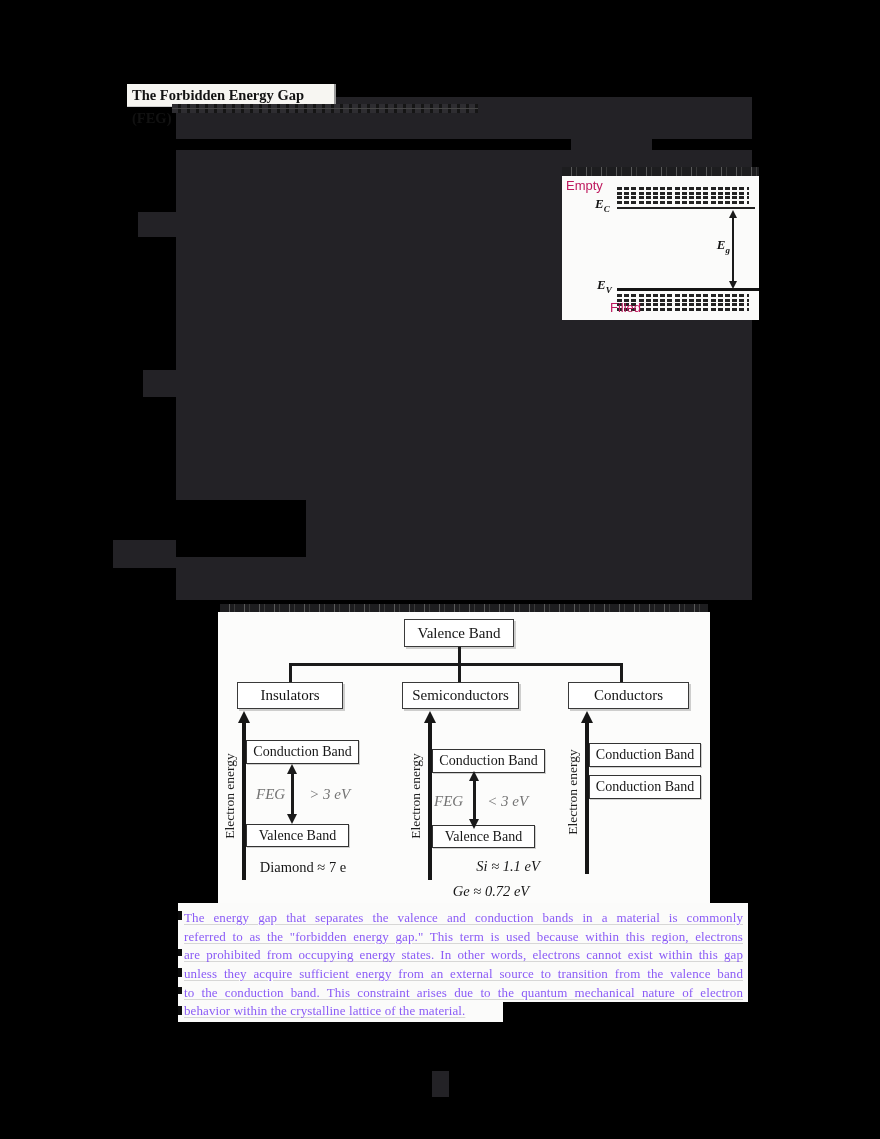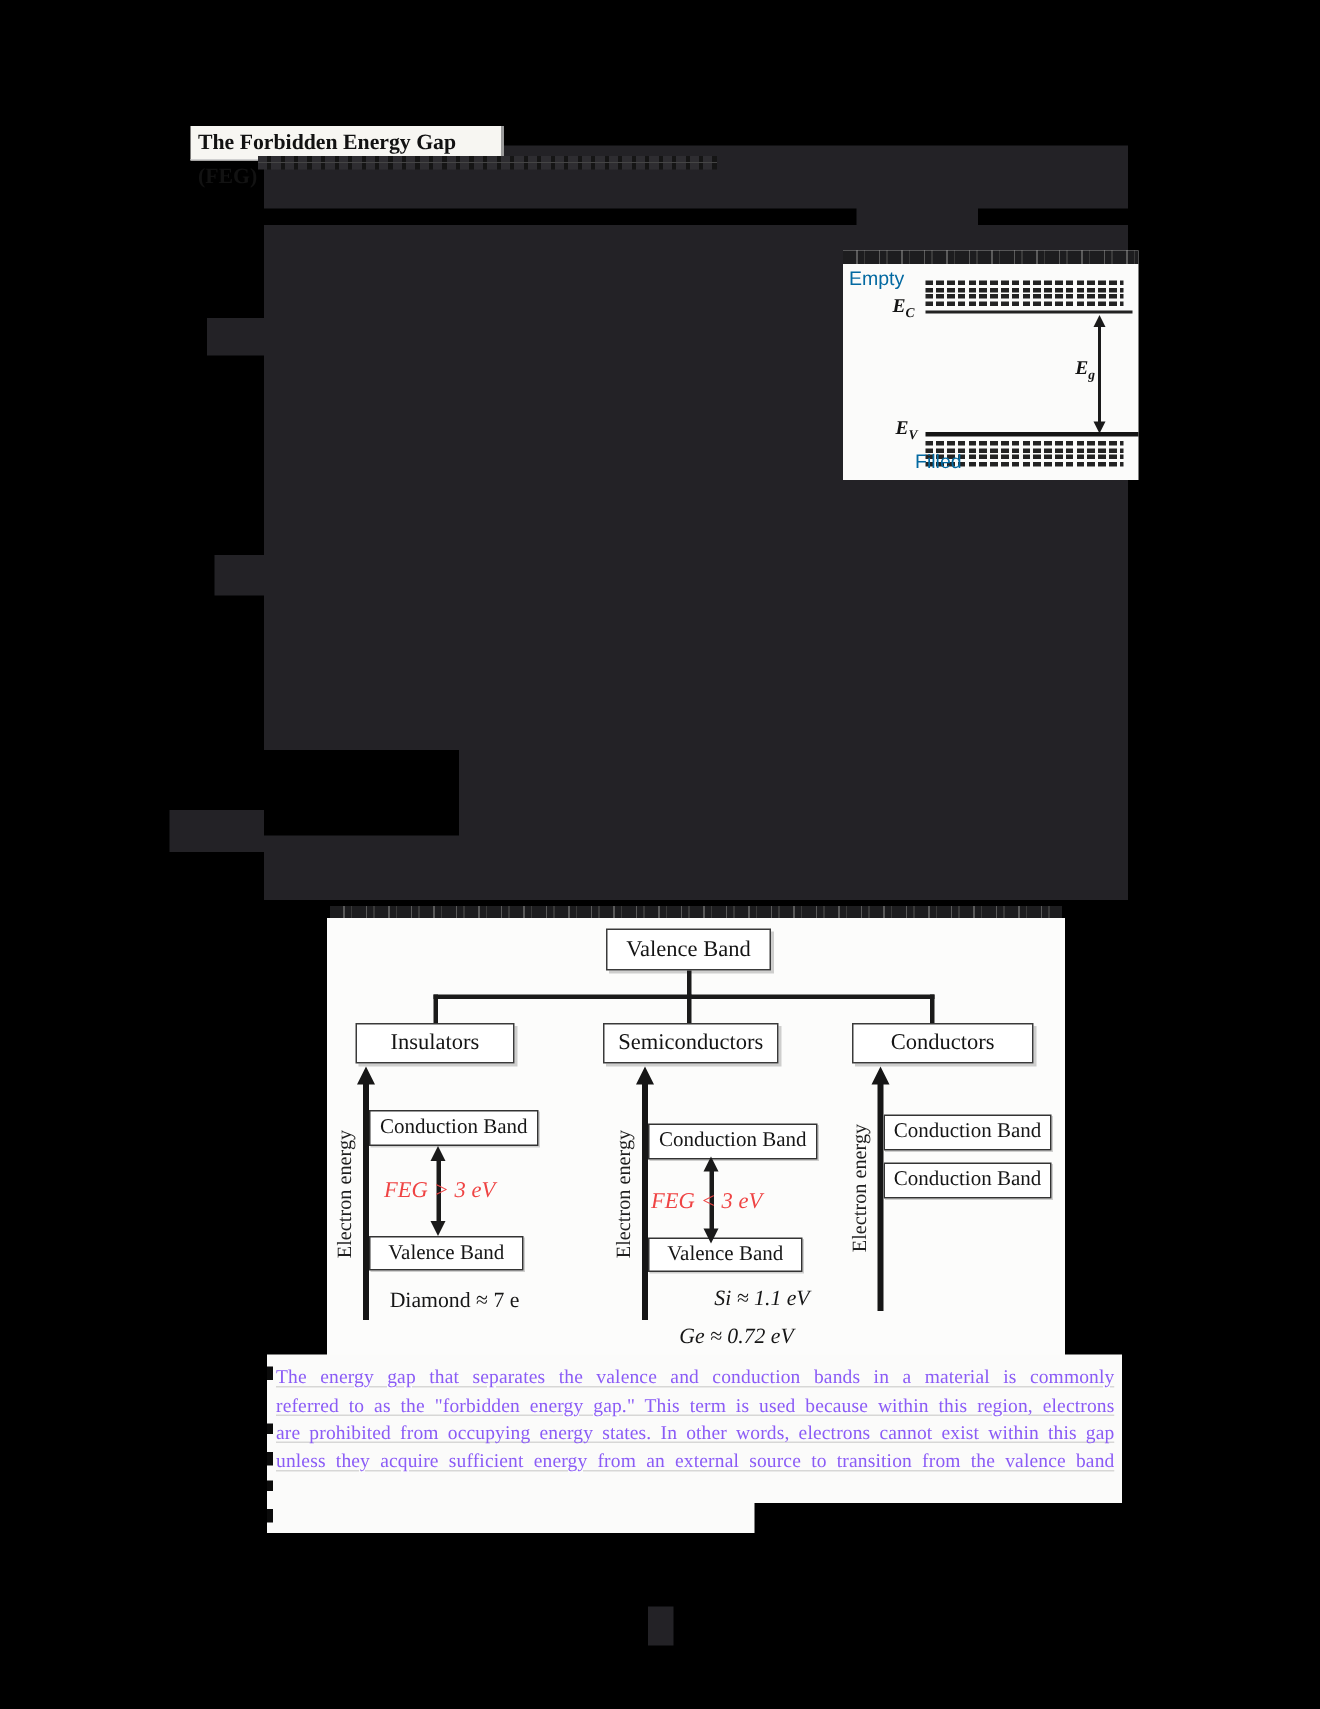--- a/index.html
+++ b/index.html
@@ -20,21 +20,21 @@
 
   
   .title-box { position:absolute; left:127px; top:84px; width:209px; height:23px;
     background:#f7f6f2; color:#121212; font-weight:bold; font-size:14.5px; line-height:23px;
     padding-left:5px; box-sizing:border-box; border-right:2px solid #9a9a9a; border-bottom:1px solid #cfcfcf; }
 
   
   .panel { position:absolute; background:#fbfbfa; }
 
   
-  .bd-label-sans { position:absolute; font-family:"Liberation Sans", sans-serif; font-size:13px; color:#0369a1; }
+  .bd-label-sans { position:absolute; font-family:"Liberation Sans", sans-serif; font-size:13px; color:#be185d; }
   .elabel { position:absolute; font-size:13px; color:#141414; font-weight:bold; font-style:italic; }
   .elabel sub { font-size:9px; font-style:italic; }
   .dashrow { height:3px; margin-bottom:1.7px;
     background: repeating-linear-gradient(90deg,#232323 0 5px, rgba(0,0,0,0) 5px 7.2px); }
   .hline { position:absolute; background:#222; }
 
   
   .vshaft { position:absolute; background:#1a1a1a; }
   .ah { position:absolute; width:0; height:0; }
   .ah.up   { border-left:5px solid transparent; border-right:5px solid transparent; border-bottom:10px solid #1a1a1a; }
@@ -46,21 +46,21 @@
   
   .fc-box { position:absolute; background:#fff; border:1.5px solid #3a3a3a; box-sizing:border-box;
     display:flex; align-items:center; justify-content:center; font-size:15px; color:#141414;
     box-shadow:2px 2px 0 rgba(120,120,120,0.35); }
   .fc-line { position:absolute; background:#1a1a1a; }
   .band-box { position:absolute; background:#fff; border:1.5px solid #333; box-sizing:border-box;
     display:flex; align-items:center; justify-content:center; font-size:14px; color:#161616;
     box-shadow:1px 1px 0 rgba(140,140,140,0.4); }
   .vlabel { position:absolute; white-space:nowrap; transform:translate(-50%,-50%) rotate(-90deg);
     font-size:13.5px; color:#1f1f1f; }
-  .gap-text { position:absolute; display:flex; gap:4px; font-style:italic; font-size:15px; color:#ef4444; z-index:3;align-items:flex-end; }
+  .gap-text { position:absolute; display:flex; gap:24px; font-style:italic; font-size:15px; color:#737373; z-index:3;align-items:flex-end; }
   .note { position:absolute; font-size:14.5px; color:#161616; text-align:center; }
   .note.it { font-style:italic; }
 
   
   .para { position:absolute; left:178px; top:903px; width:570px; height:119px; background:#fbfbfa;
     box-sizing:border-box; padding:6px 5px 0 6px; color:#8b5cf6; }
   .pline { font-size:13px; line-height:18.7px; height:18.7px; overflow:hidden; letter-spacing:0.1px;
     text-align:justify; text-align-last:justify;
     text-decoration:underline; text-decoration-color:rgba(0,0,0,0.14); text-underline-offset:2px; }
   .pline.last { text-align-last:left; }
@@ -189,20 +189,22 @@
     <div class="band-box" style="left:371px; top:163px; width:112px; height:24px;">
       <span>Conduction Band</span>
     </div>
   </div>
 
   <div class="para">
     <div class="pline">The energy gap that separates the valence and conduction bands in a material is commonly</div>
     <div class="pline">referred to as the "forbidden energy gap." This term is used because within this region, electrons</div>
     <div class="pline">are prohibited from occupying energy states. In other words, electrons cannot exist within this gap</div>
     <div class="pline">unless they acquire sufficient energy from an external source to transition from the valence band</div>
+    <div class="pline">to the conduction band. This constraint arises due to the quantum mechanical nature of electron</div>
+    <div class="pline last">behavior within the crystalline lattice of the material.</div>
     <div class="kpatch" style="left:325px; top:99px; width:245px; height:21px;"></div>
     <div class="ptick" style="left:0; top:8px;"></div>
     <div class="ptick" style="left:0; top:46px; height:7px;"></div>
     <div class="ptick" style="left:0; top:65px;"></div>
     <div class="ptick" style="left:0; top:84px; height:7px;"></div>
     <div class="ptick" style="left:0; top:103px;"></div>
   </div>
 
 </div>
 

